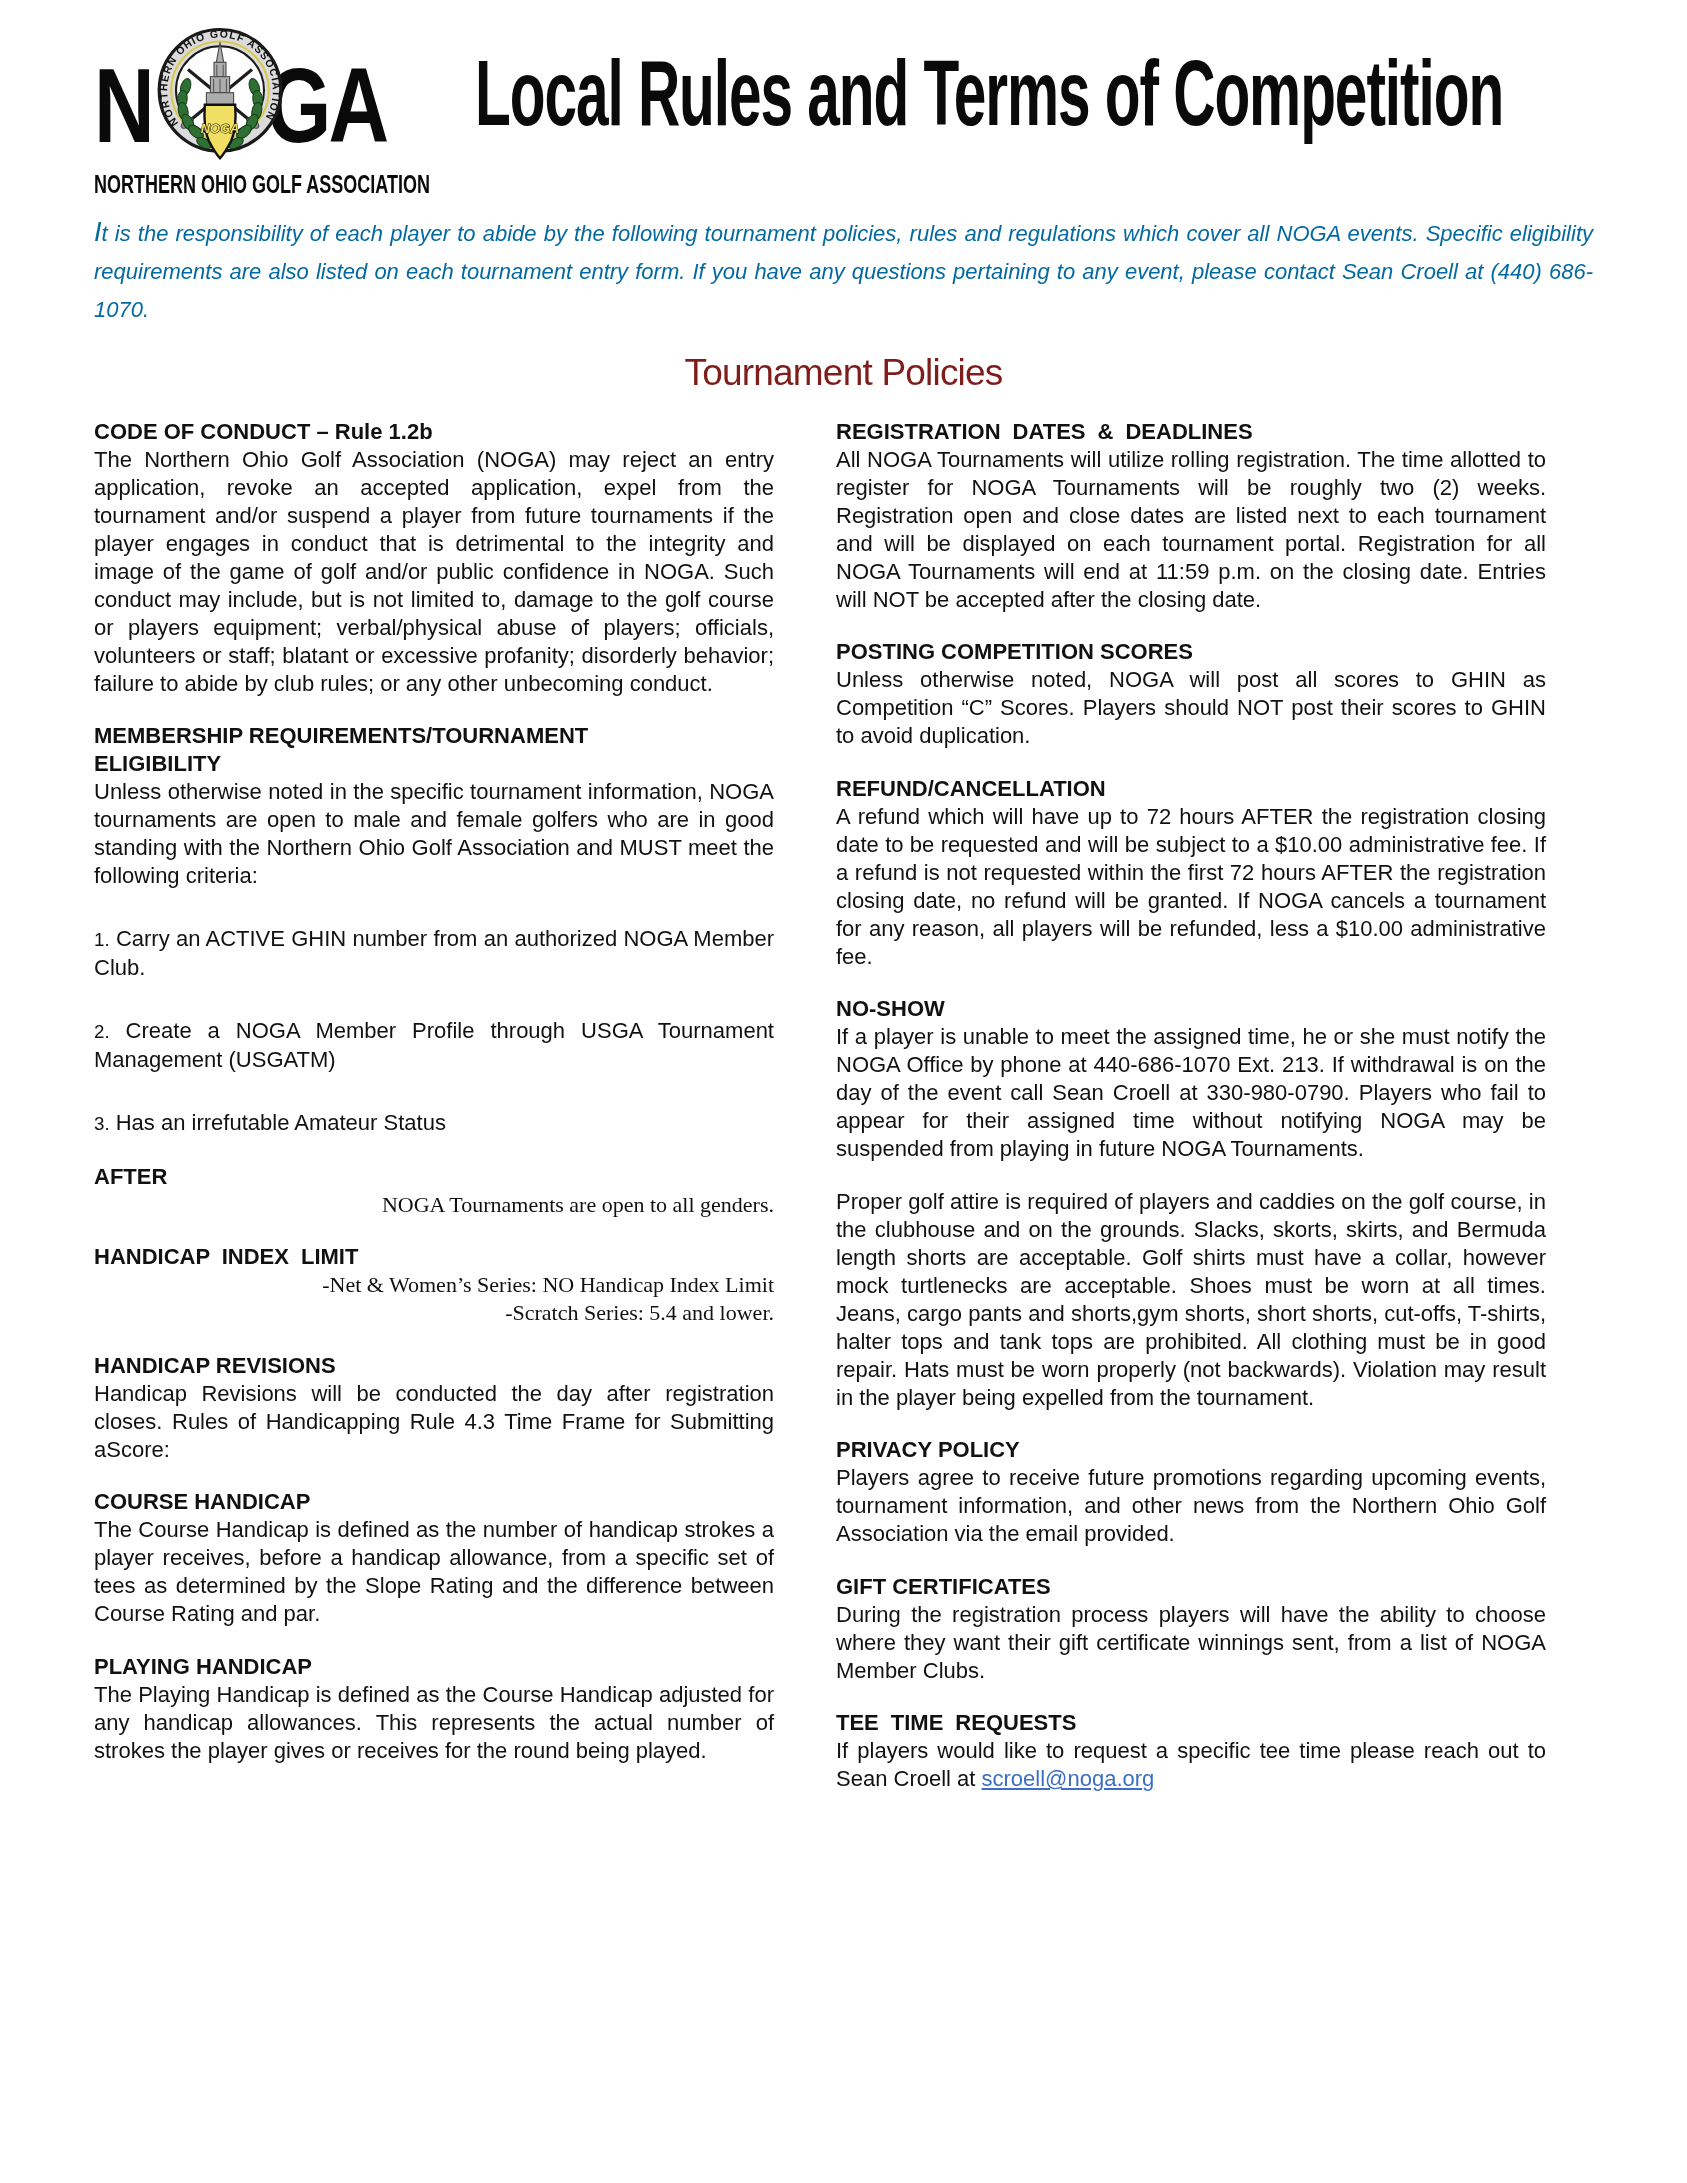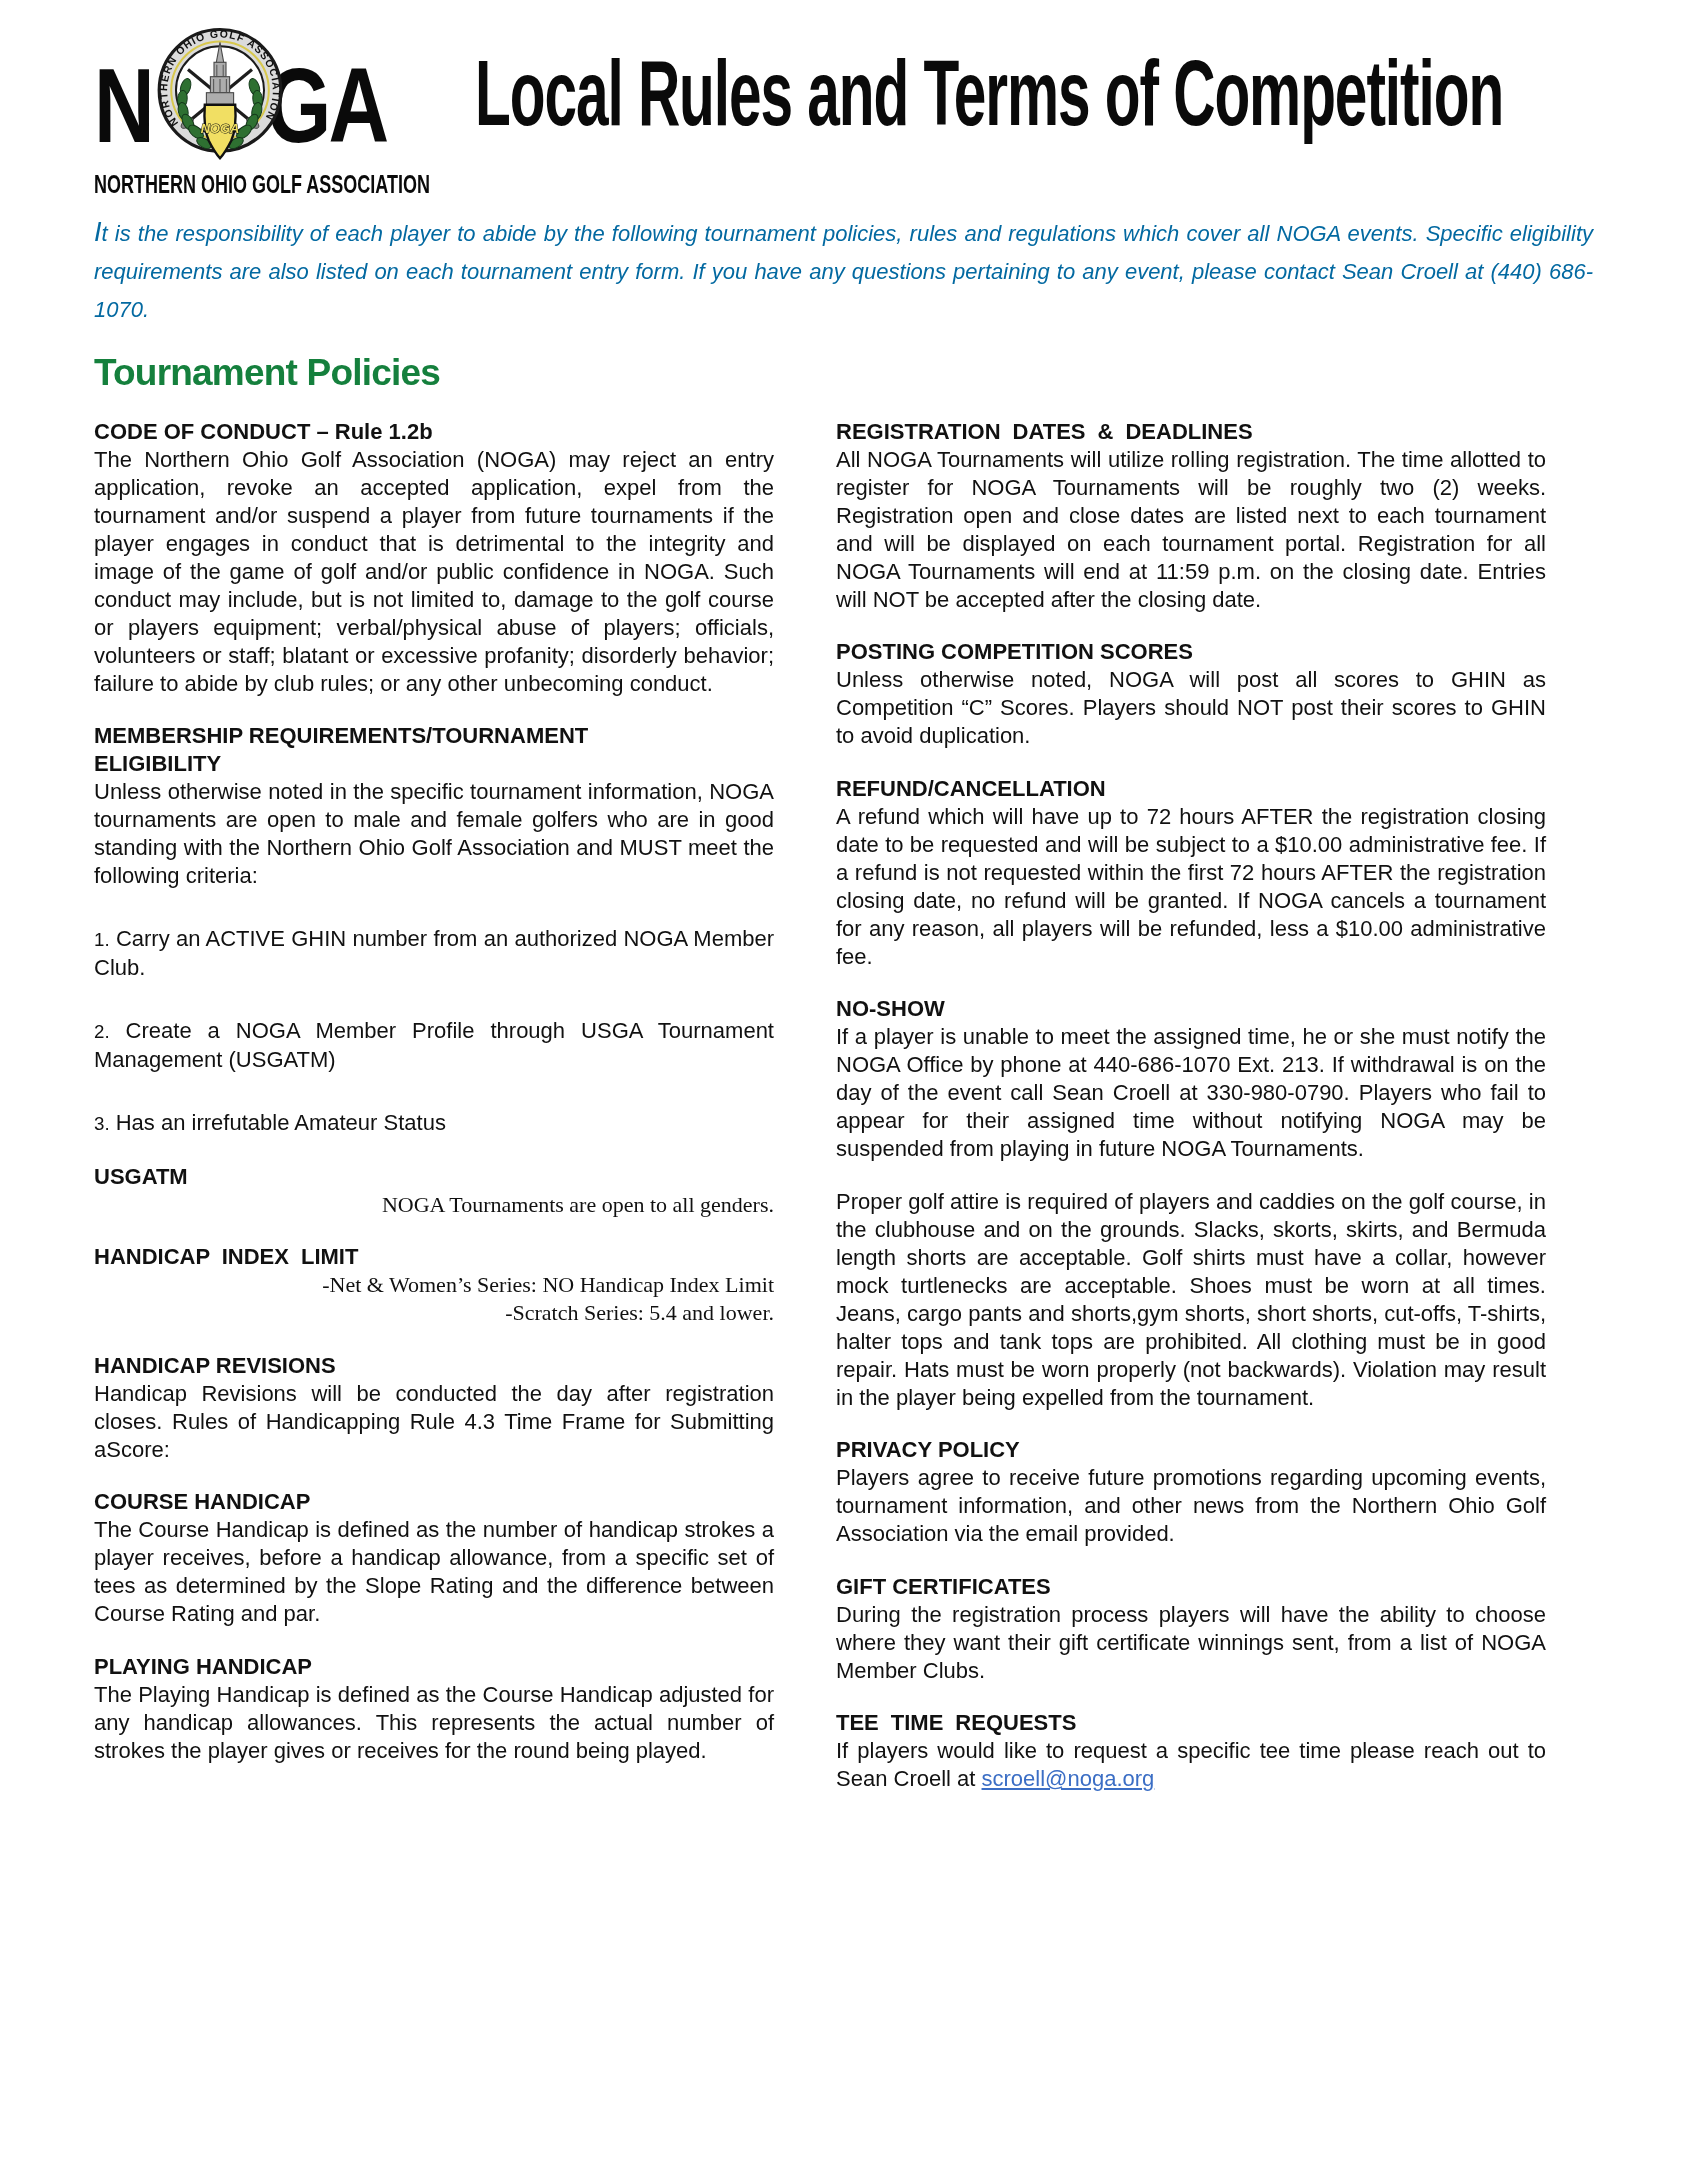--- a/index.html
+++ b/index.html
@@ -32,21 +32,21 @@
 
   
   .intro{
     margin-top:13.5px;font-style:italic;font-size:22px;line-height:38px;
     text-align:justify;color:#0369a1;
   }
   .intro::first-letter{font-size:27px;}
 
   
   .policies-heading{
-    font-size:37px;font-weight:700;margin:23.6px 0 0 0;letter-spacing:-0.8px;color:#15803d;
+    font-size:37px;font-weight:400;margin:23.6px 0 0 0;letter-spacing:-0.8px;color:#7f1d1d;text-align:center;
   }
 
   
   .columns{
     display:grid;grid-template-columns:680px 710px;column-gap:62px;
     margin-top:23.6px;font-size:22px;line-height:28px;
   }
   .section{margin-top:24.5px;}
   .col > .section:first-child{margin-top:0;}
   .sec-title{font-weight:700;}
@@ -156,21 +156,21 @@
           <span class="item-num">2.</span>
           <span>Create a NOGA Member Profile through USGA Tournament Management (USGATM)</span>
         </div>
         <div class="list-item">
           <span class="item-num">3.</span>
           <span>Has an irrefutable Amateur Status</span>
         </div>
       </div>
 
       <div class="section">
-        <div class="sec-title">USGATM</div>
+        <div class="sec-title">AFTER</div>
         <div class="sec-line">NOGA Tournaments are open to all genders.</div>
       </div>
 
       <div class="section">
         <div class="sec-title spread">HANDICAP INDEX LIMIT</div>
         <div class="sec-line">-Net &amp; Women’s Series: NO Handicap Index Limit</div>
         <div class="sec-line">-Scratch Series: 5.4 and lower.</div>
       </div>
 
       <div class="section">

